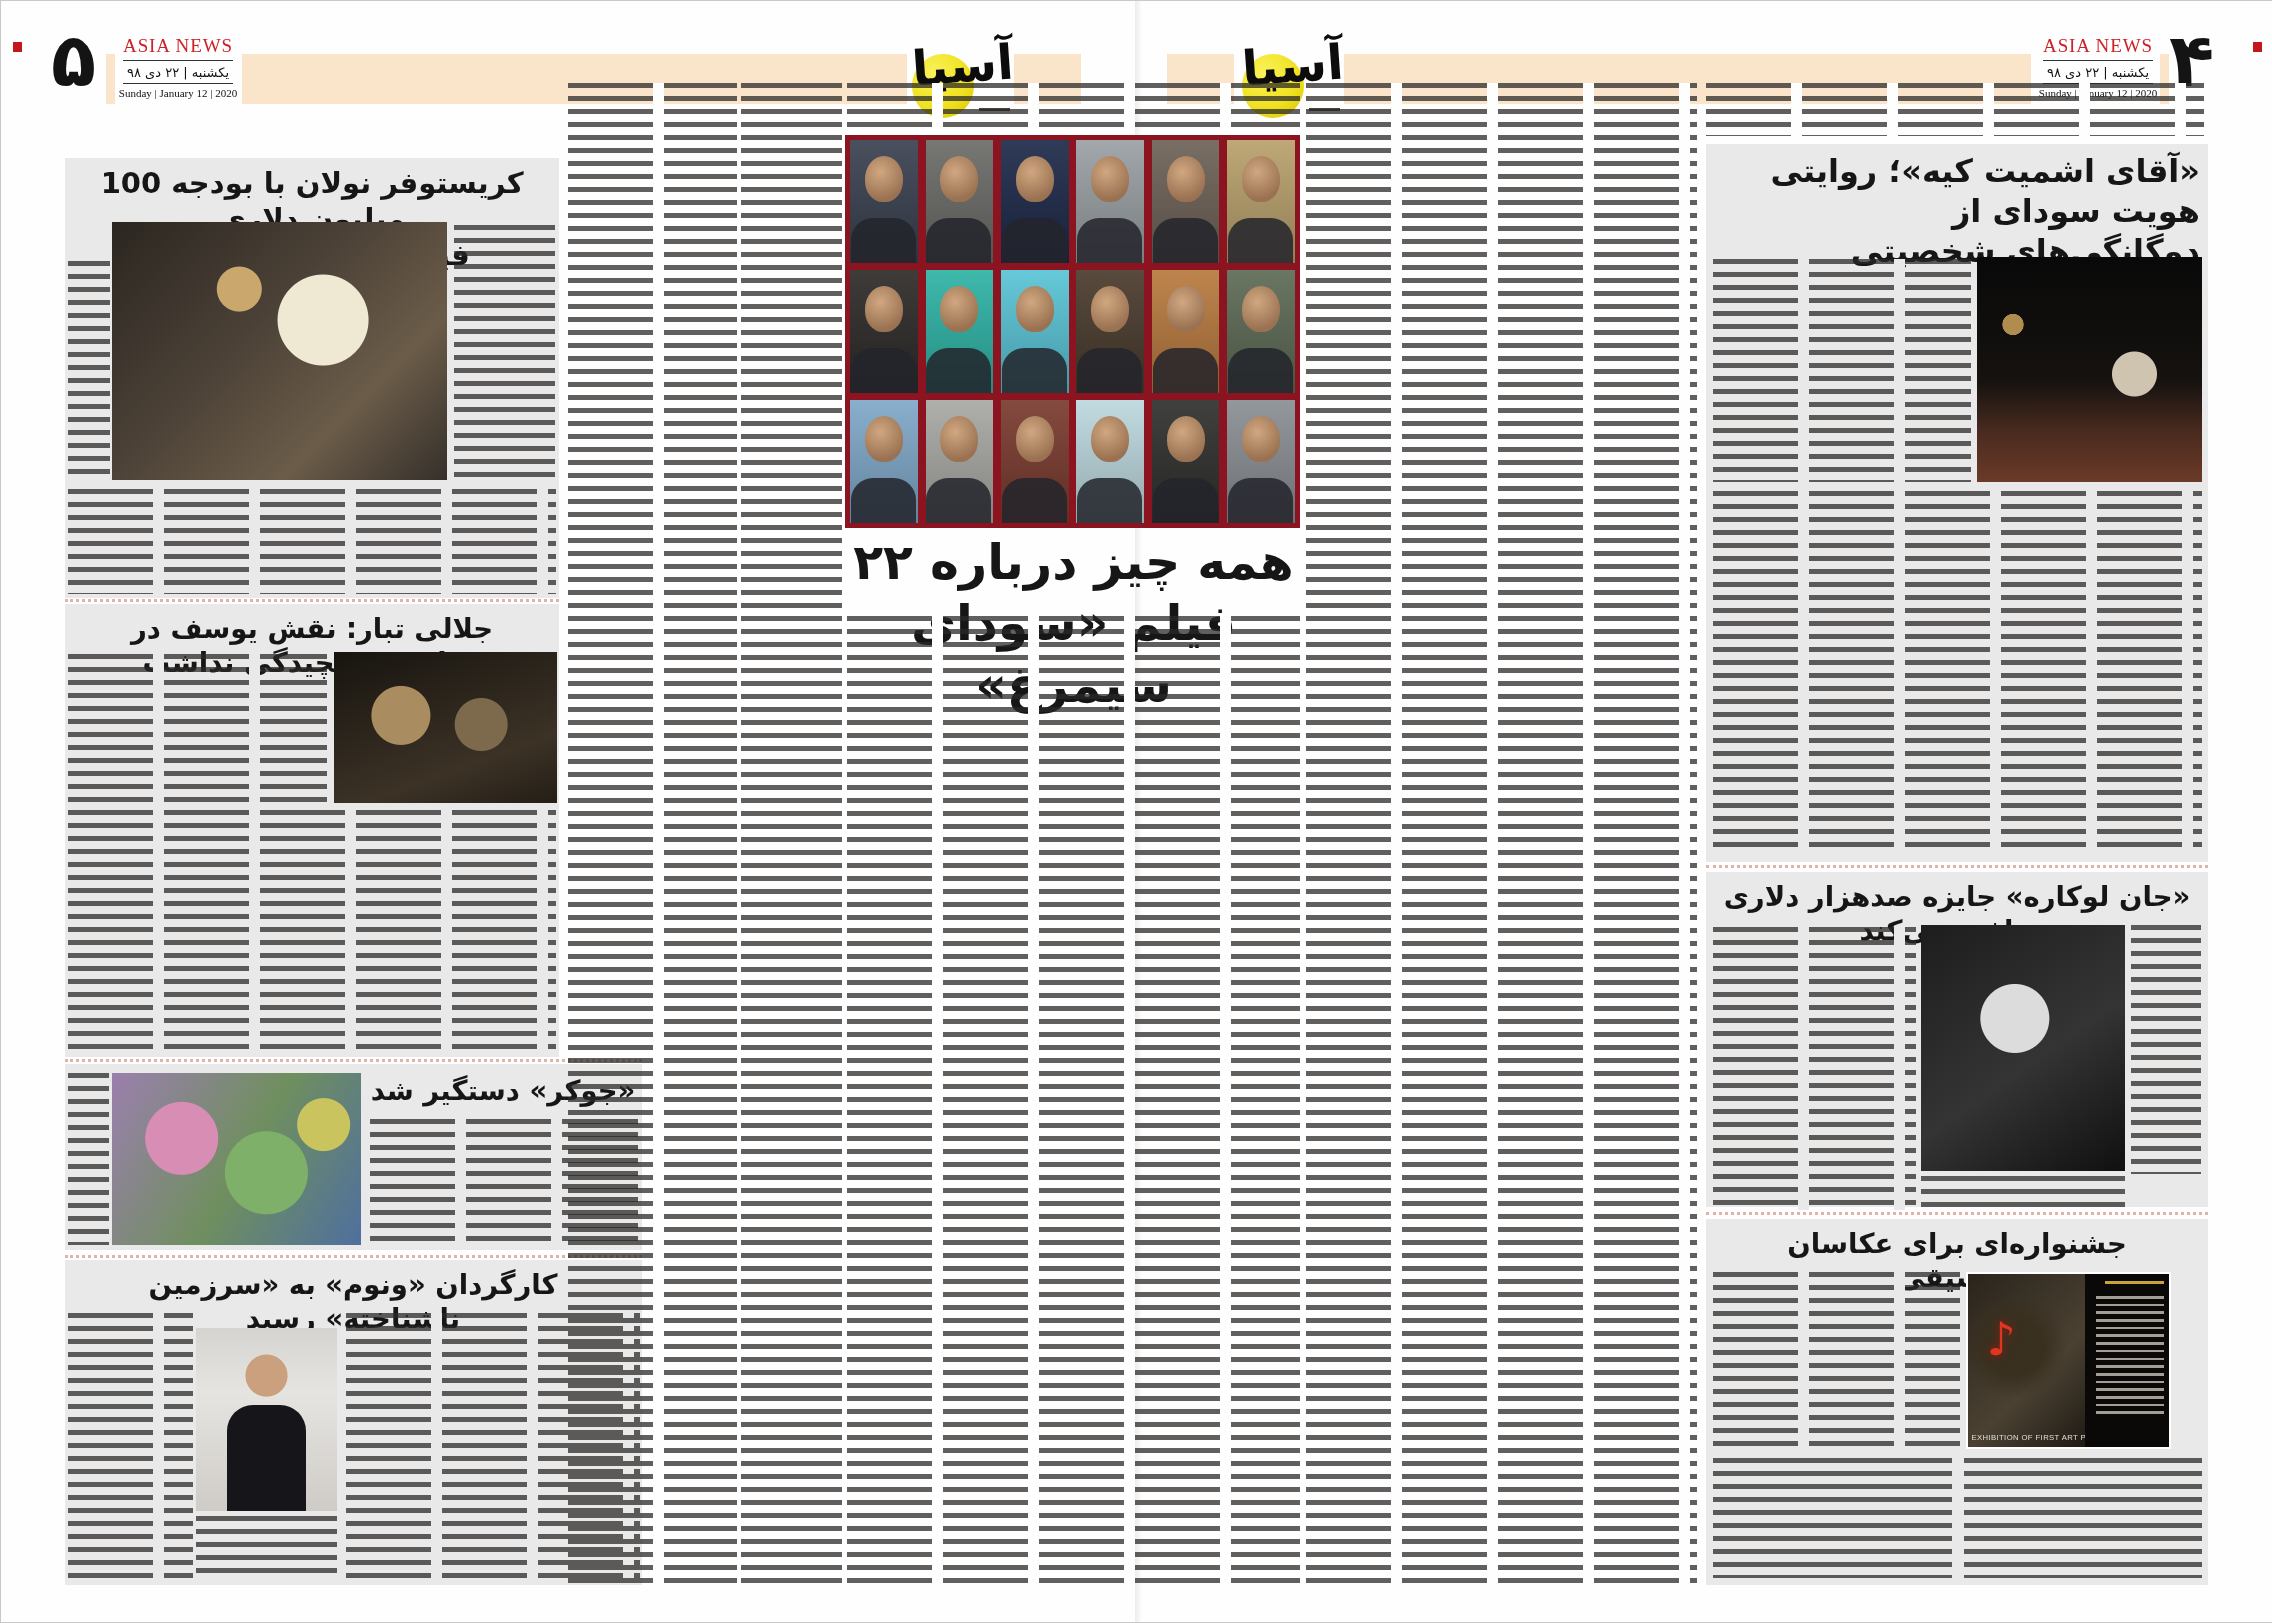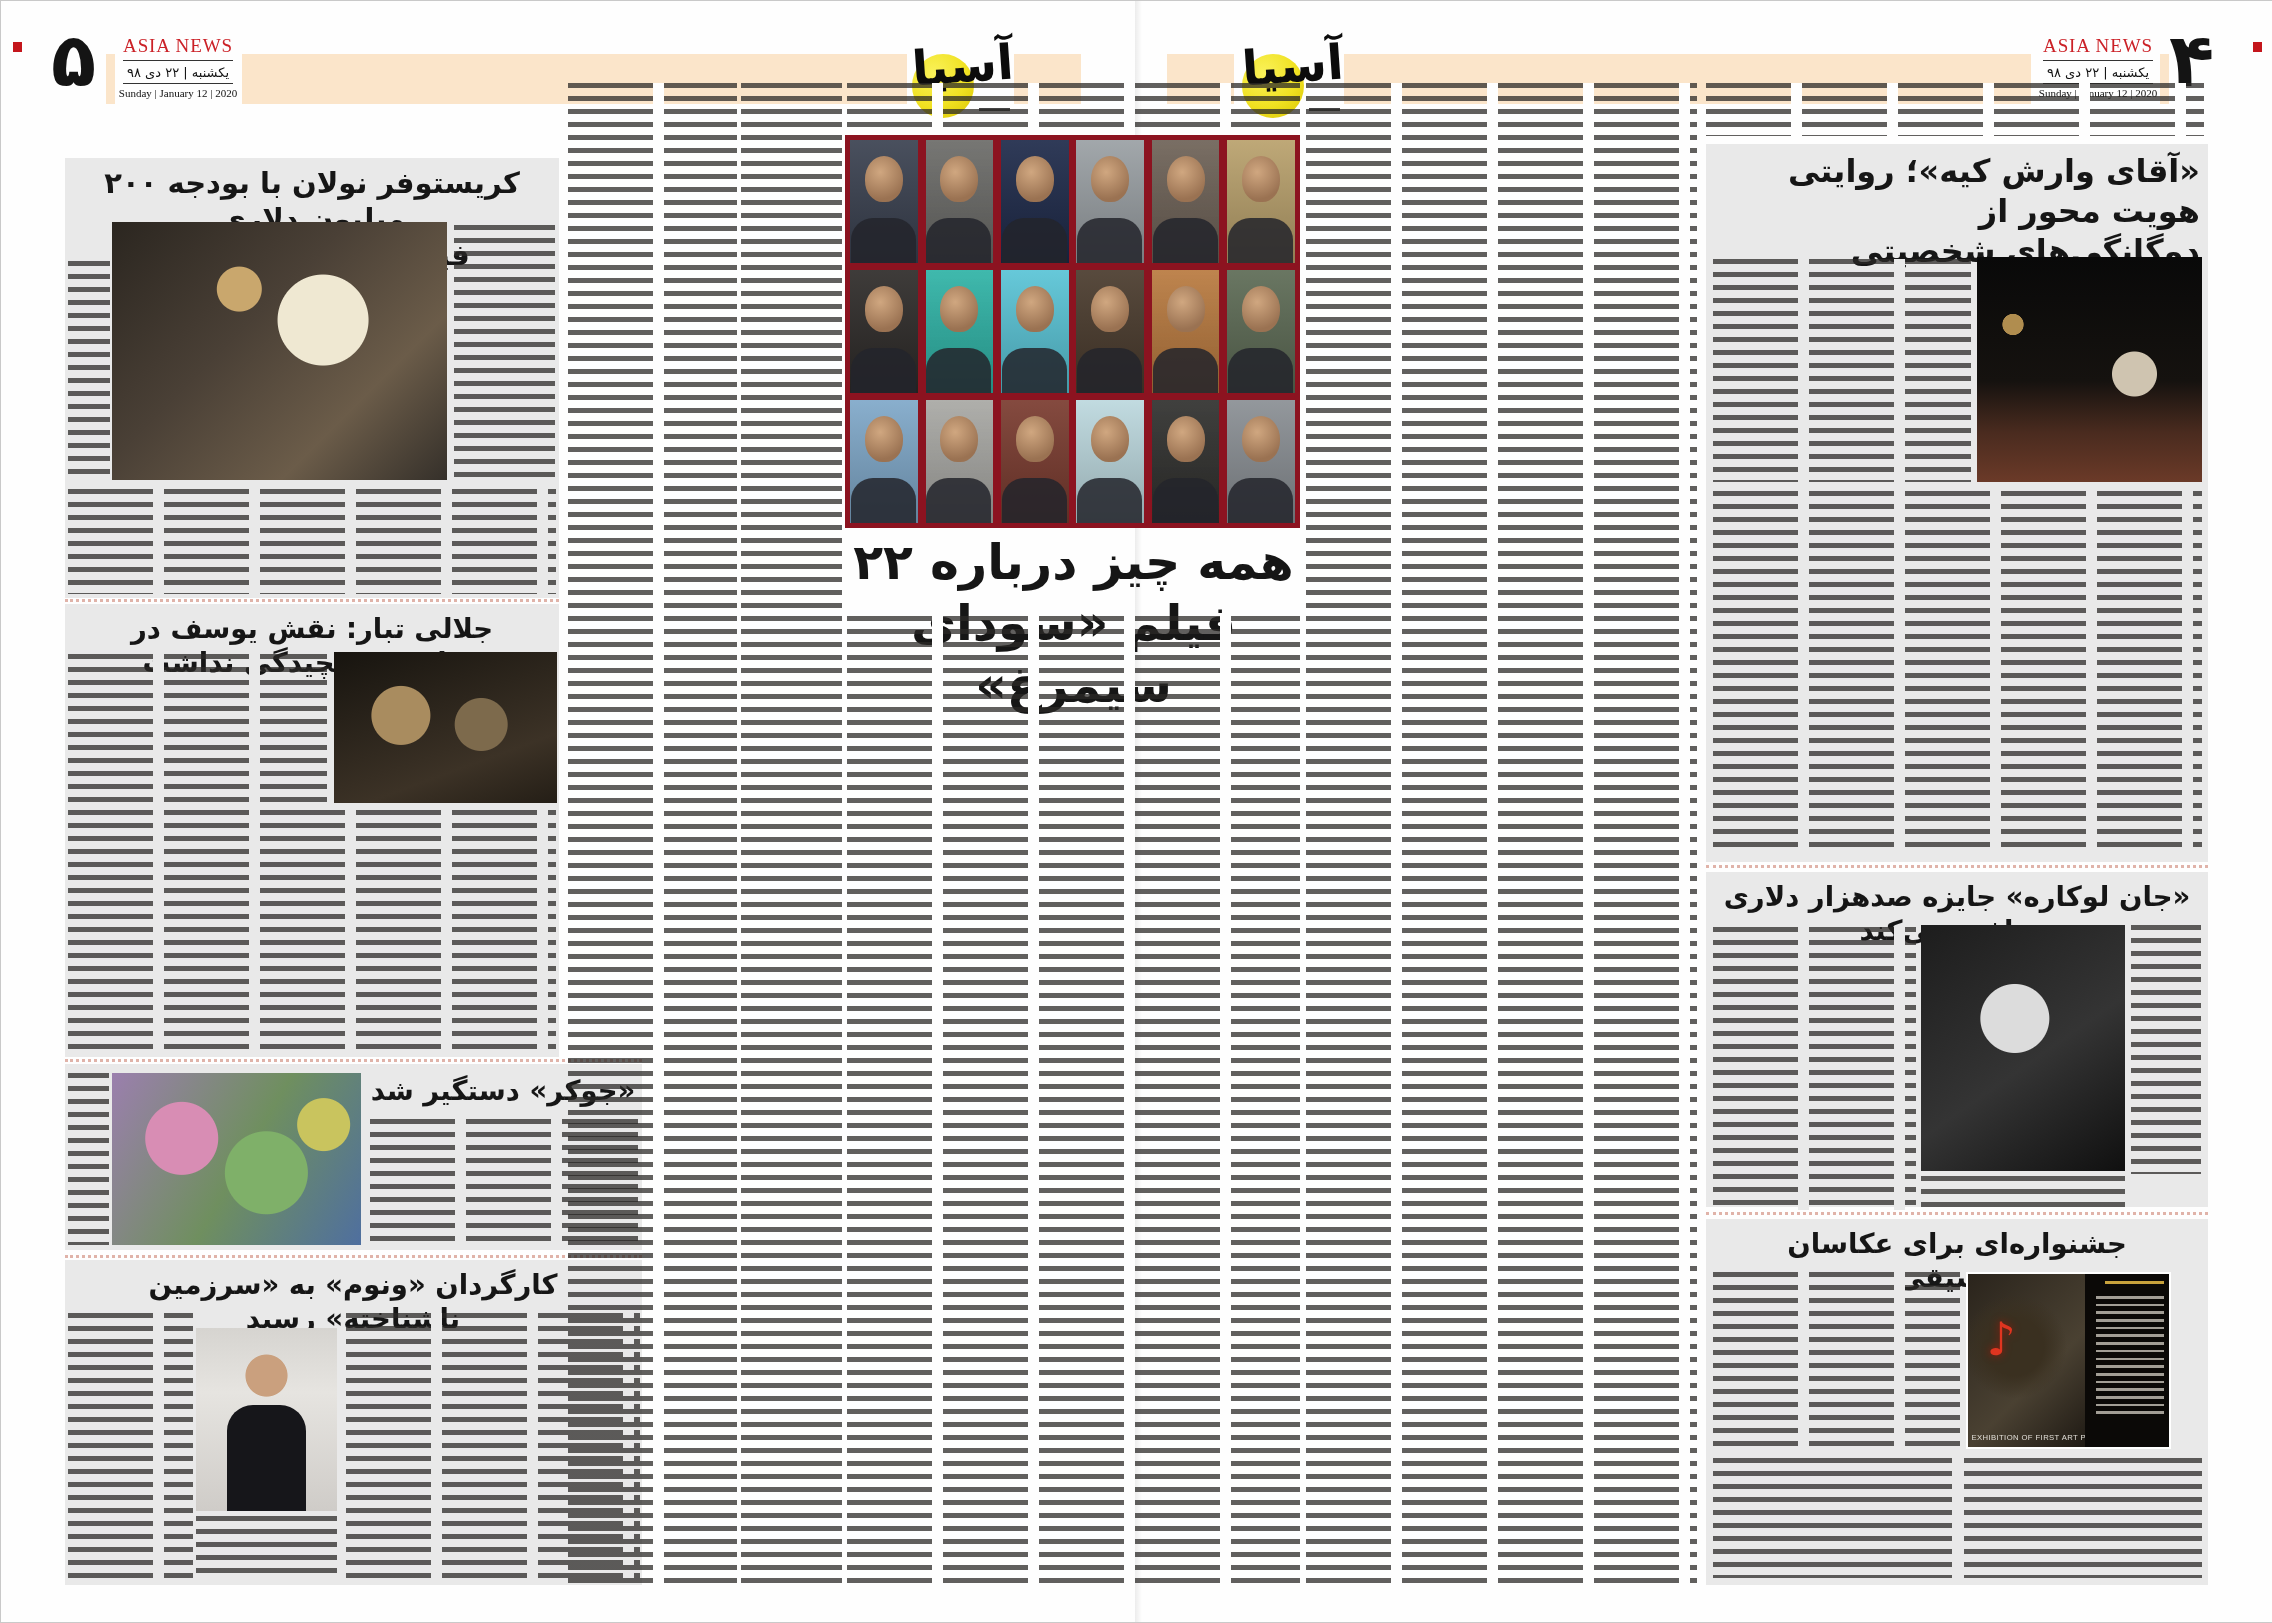--- a/index.html
+++ b/index.html
@@ -138,21 +138,21 @@
     <div class="dfa">یکشنبه | ۲۲ دی ۹۸</div>
     <div class="rule"></div>
     <div class="den">Sunday | January 12 | 2020</div>
   </div>
 
   <div class="abs peach" style="left:2159px;top:53px;width:8.6px;height:50px;"></div>
   <div class="abs pagenum" style="left:2168px;top:22px;">۴</div>
 
   <div class="abs panel" style="left:64px;top:157px;width:494px;height:440px;">
     <div class="abs hl hl-l1" style="left:8.6px;top:6.9px;width:477px;">
-      <div>کریستوفر نولان با بودجه ۲۰۰ میلیون دلاری</div>
+      <div>کریستوفر نولان با بودجه 100 میلیون دلاری</div>
       <div>فیلمش را تمام می‌کند</div>
     </div>
     <div class="abs photo ph-nolan" style="left:47px;top:64px;width:335px;height:258px;"></div>
     <div class="abs tx" style="left:2.6px;top:103px;width:42px;height:219px;"></div>
     <div class="abs tx" style="left:389px;top:67px;width:101px;height:255px;"></div>
     <div class="abs cols" style="left:2.6px;top:331px;width:488px;height:105px;"></div>
   </div>
   <div class="abs dotted" style="left:64px;top:598px;width:494px;"></div>
 
   <div class="abs panel" style="left:64px;top:603px;width:494px;height:453px;">
@@ -205,21 +205,21 @@
     </div>
 
   <div class="abs hl hl-main" style="left:846px;top:531px;width:453px;">همه چیز درباره ۲۲ فیلم «سودای سیمرغ»</div>
 
   <div class="abs cols on-white" style="left:846px;top:615px;width:453px;height:970px;"></div>
   <div class="abs cols on-white" style="left:1305px;top:82px;width:391px;height:1503px;"></div>
   <div class="abs cols on-white" style="left:1705px;top:82px;width:498px;height:53px;"></div>
 
   <div class="abs panel" style="left:1705px;top:143px;width:502px;height:718px;">
     <div class="abs hl hl-r1" style="left:52px;top:6.9px;width:442px;">
-      <div>«آقای وارش کیه»؛ روایتی هویت محور از</div>
+      <div>«آقای اشمیت کیه»؛ روایتی هویت سودای از</div>
       <div>دوگانگی‌های شخصیتی انسان امروز</div>
     </div>
     <div class="abs photo ph-theater" style="left:271px;top:113px;width:225px;height:225px;"></div>
     <div class="abs cols" style="left:6.9px;top:115px;width:258px;height:223px;"></div>
     <div class="abs cols" style="left:6.9px;top:347px;width:489px;height:364px;"></div>
   </div>
   <div class="abs dotted" style="left:1705px;top:864px;width:502px;"></div>
 
   <div class="abs panel" style="left:1705px;top:871px;width:502px;height:335px;">
     <div class="abs hl hl-md" style="left:17px;top:6.9px;width:468px;">«جان لوکاره» جایزه صدهزار دلاری دریافت می‌کند</div>

